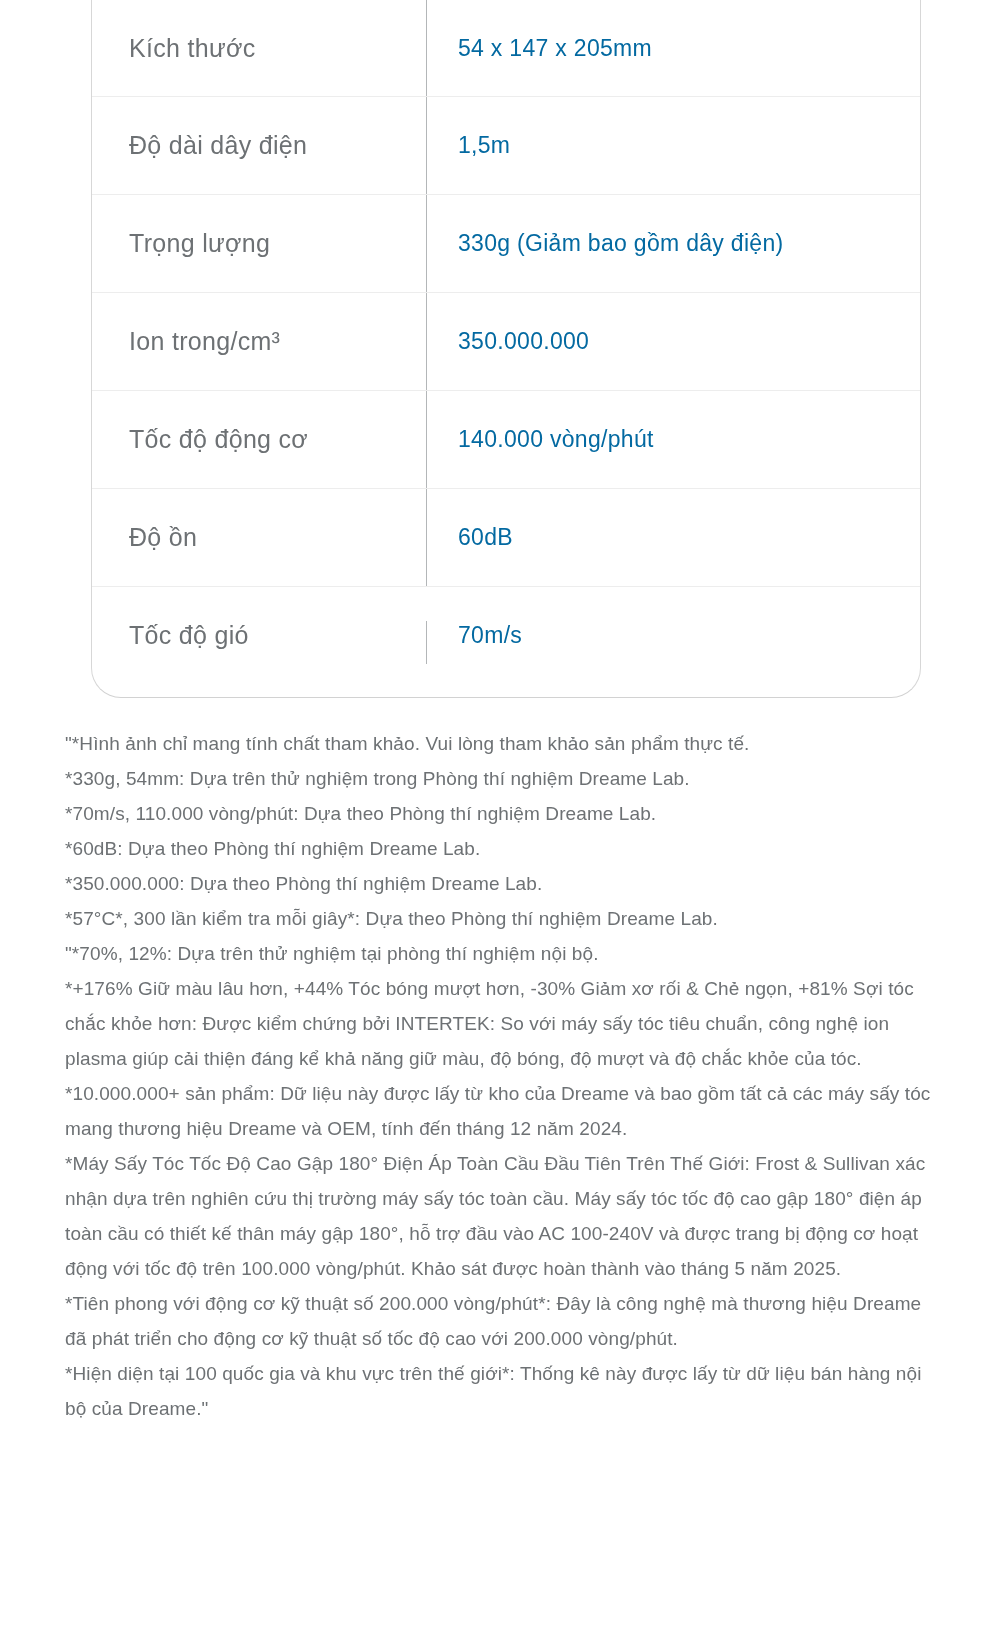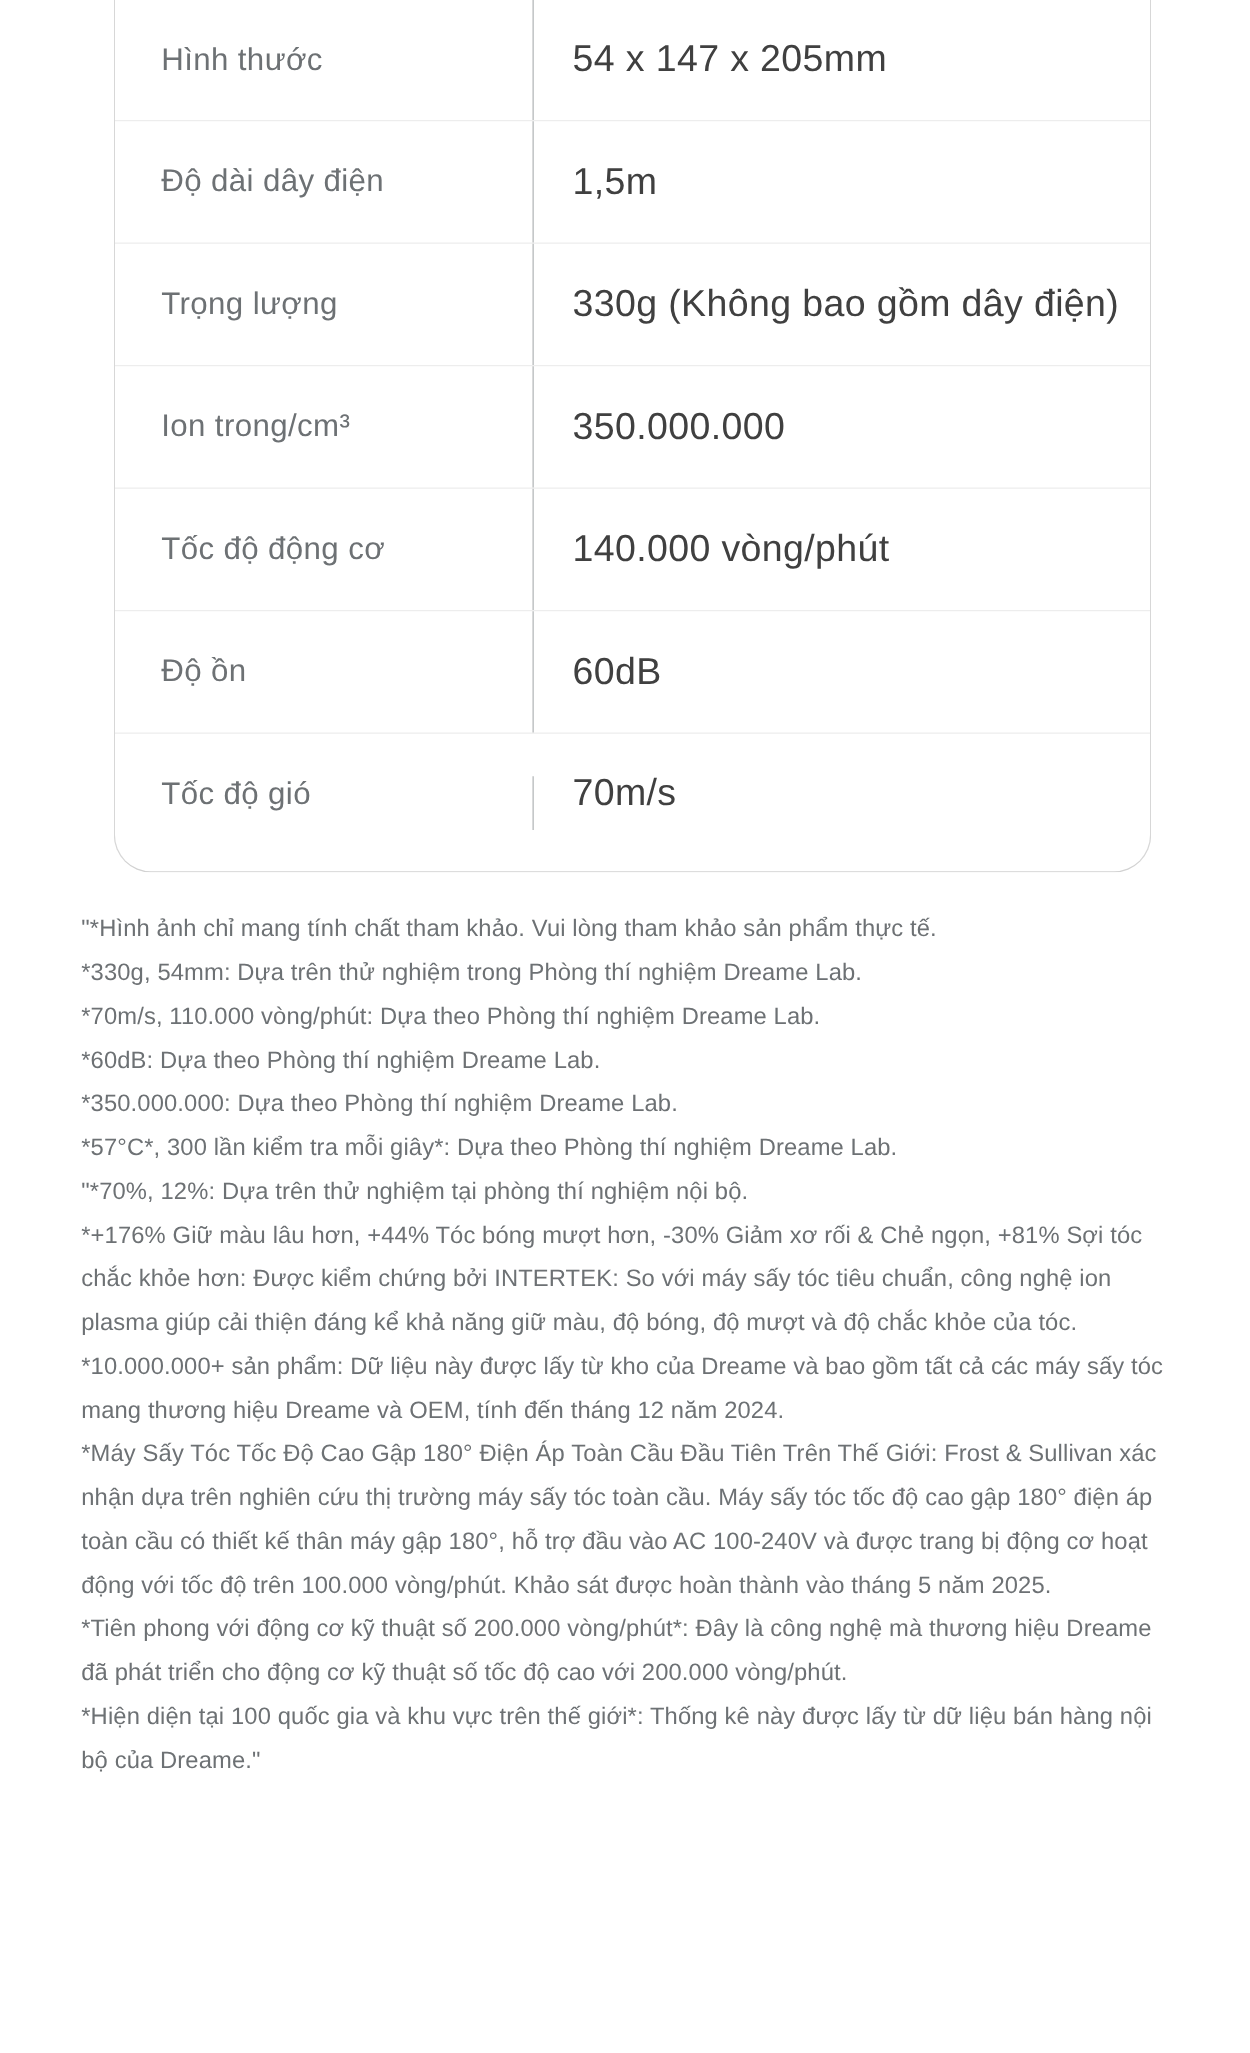--- a/index.html
+++ b/index.html
@@ -52,22 +52,22 @@
     padding-left: 37px;
     font-size: 25px;
     color: #6d7174;
     letter-spacing: 0.3px;
   }
   .spec-value {
     flex: 1;
     display: flex;
     align-items: center;
     padding-left: 31px;
-    font-size: 30px;
-    color: #404040;
+    font-size: 23px;
+    color: #0369a1;
     letter-spacing: 0.3px;
   }
   
   .disclaimer {
     position: absolute;
     left: 65px;
     top: 726px;
     width: 874px;
     font-size: 19px;
     line-height: 35px;
@@ -75,32 +75,32 @@
     letter-spacing: 0.1px;
   }
   .note-line { margin: 0; }
 </style>
 </head>
 <body>
 
 <div class="page">
   <section class="spec-table" id="specTable">
   <div class="spec-row">
-    <div class="spec-label">Hình thước</div>
+    <div class="spec-label">Kích thước</div>
     <div class="spec-value">54 x 147 x 205mm</div>
   </div>
 
   <div class="spec-row">
     <div class="spec-label">Độ dài dây điện</div>
     <div class="spec-value">1,5m</div>
   </div>
 
   <div class="spec-row">
     <div class="spec-label">Trọng lượng</div>
-    <div class="spec-value">330g (Không bao gồm dây điện)</div>
+    <div class="spec-value">330g (Giảm bao gồm dây điện)</div>
   </div>
 
   <div class="spec-row">
     <div class="spec-label">Ion trong/cm³</div>
     <div class="spec-value">350.000.000</div>
   </div>
 
   <div class="spec-row">
     <div class="spec-label">Tốc độ động cơ</div>
     <div class="spec-value">140.000 vòng/phút</div>

